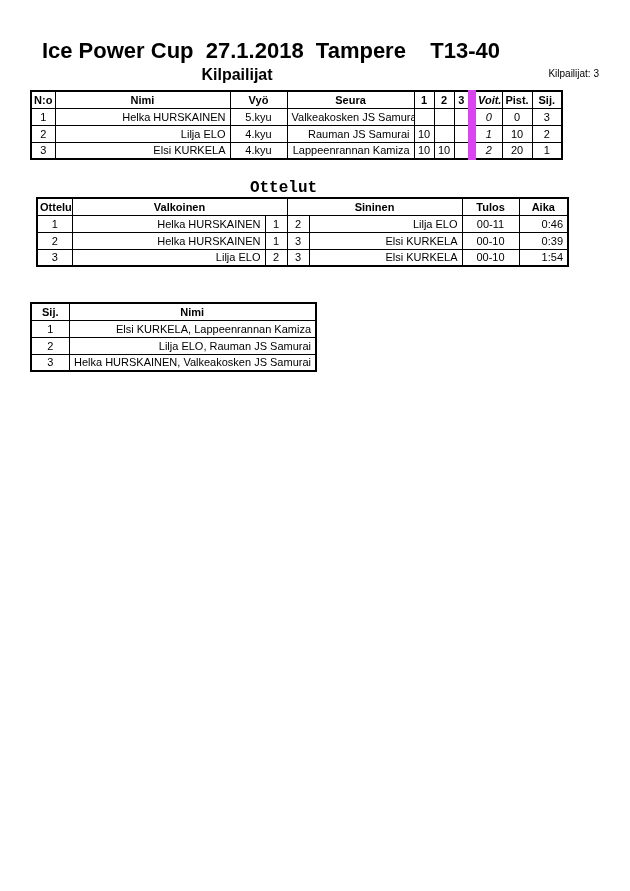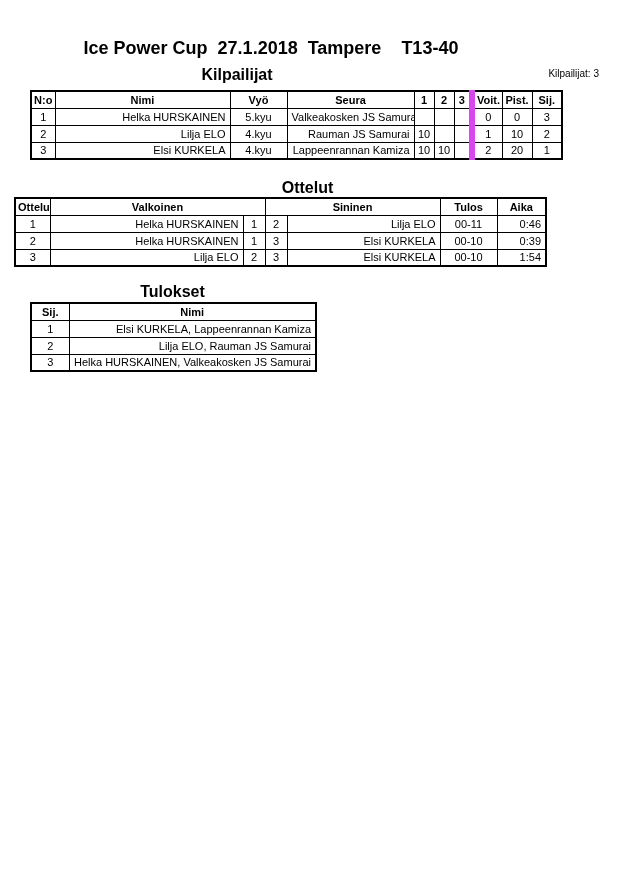--- a/index.html
+++ b/index.html
@@ -6,27 +6,27 @@
   html,body { background:#fff; }
   body {
     width:630px; height:891px;
     font-family:"Liberation Sans", sans-serif;
     color:#000;
   }
   .page { position:relative; width:630px; height:891px; background:#fff; overflow:hidden; }
 
   .title {
     position:absolute; top:38px; left:0; width:542px;
-    text-align:center; font-size:18px; font-weight:bold; white-space:pre;
+    text-align:center; font-size:22px; font-weight:bold; white-space:pre;
   }
   .section-label {
     position:absolute; font-size:16px; font-weight:bold; text-align:center;
   }
   .label-kilpailijat { top:66px; left:0; width:474px; }
-  .label-ottelut    { top:179px; left:42px; width:531px; }
+  .label-ottelut    { top:179px; left:18px; width:531px;font-family:Liberation Mono, monospace; }
   .label-tulokset   { top:283px; left:30px; width:285px; }
   .count-label {
     position:absolute; top:68px; right:31px; font-size:10px;text-align:center;
   }
 
   table {
     position:absolute;
     border-collapse:collapse; table-layout:fixed;
     border:2px solid #000;
     background:#fff;
@@ -35,24 +35,24 @@
     border:1px solid #000;
     font-size:11px; height:17px;
     padding:0 4px;
     overflow:hidden; white-space:nowrap;
     vertical-align:middle;
   }
   th { font-weight:bold; text-align:center; padding:0 2px; }
   td.c { text-align:center; padding:0 2px; }
   td.l { text-align:right; }
   td.r { text-align:right; padding-right:4px; }
-  .bl2 { border-left:6px solid #d946ef; }
+  .bl2 { border-left:8px solid #d946ef;font-style:italic; }
 
   .t1 { top:90px;  left:30px; width:531px; }
-  .t2 { top:197px; left:14px; width:531px; }
+  .t2 { top:197px; left:36px; width:531px; }
   .t3 { top:302px; left:30px; width:285px; }
 </style>
 </head>
 <body>
 
 <div class="page">
 
   <div class="title">Ice Power Cup  27.1.2018  Tampere    T13-40</div>
 
   <div class="section-label label-kilpailijat">Kilpailijat</div>
@@ -170,21 +170,20 @@
         <td class="l">Lilja ELO</td>
         <td class="c">2</td>
         <td class="c">3</td>
         <td class="l">Elsi KURKELA</td>
         <td class="c">00-10</td>
         <td class="r">1:54</td>
       </tr>
     </tbody>
   </table>
 
-  <div class="section-label label-tulokset">Tulokset</div>
 
   <table class="t3">
     <colgroup>
       <col style="width:38px">
         <col style="width:247px">
     </colgroup>
     <thead>
       <tr>
         <th>Sij.</th>
         <th>Nimi</th>

